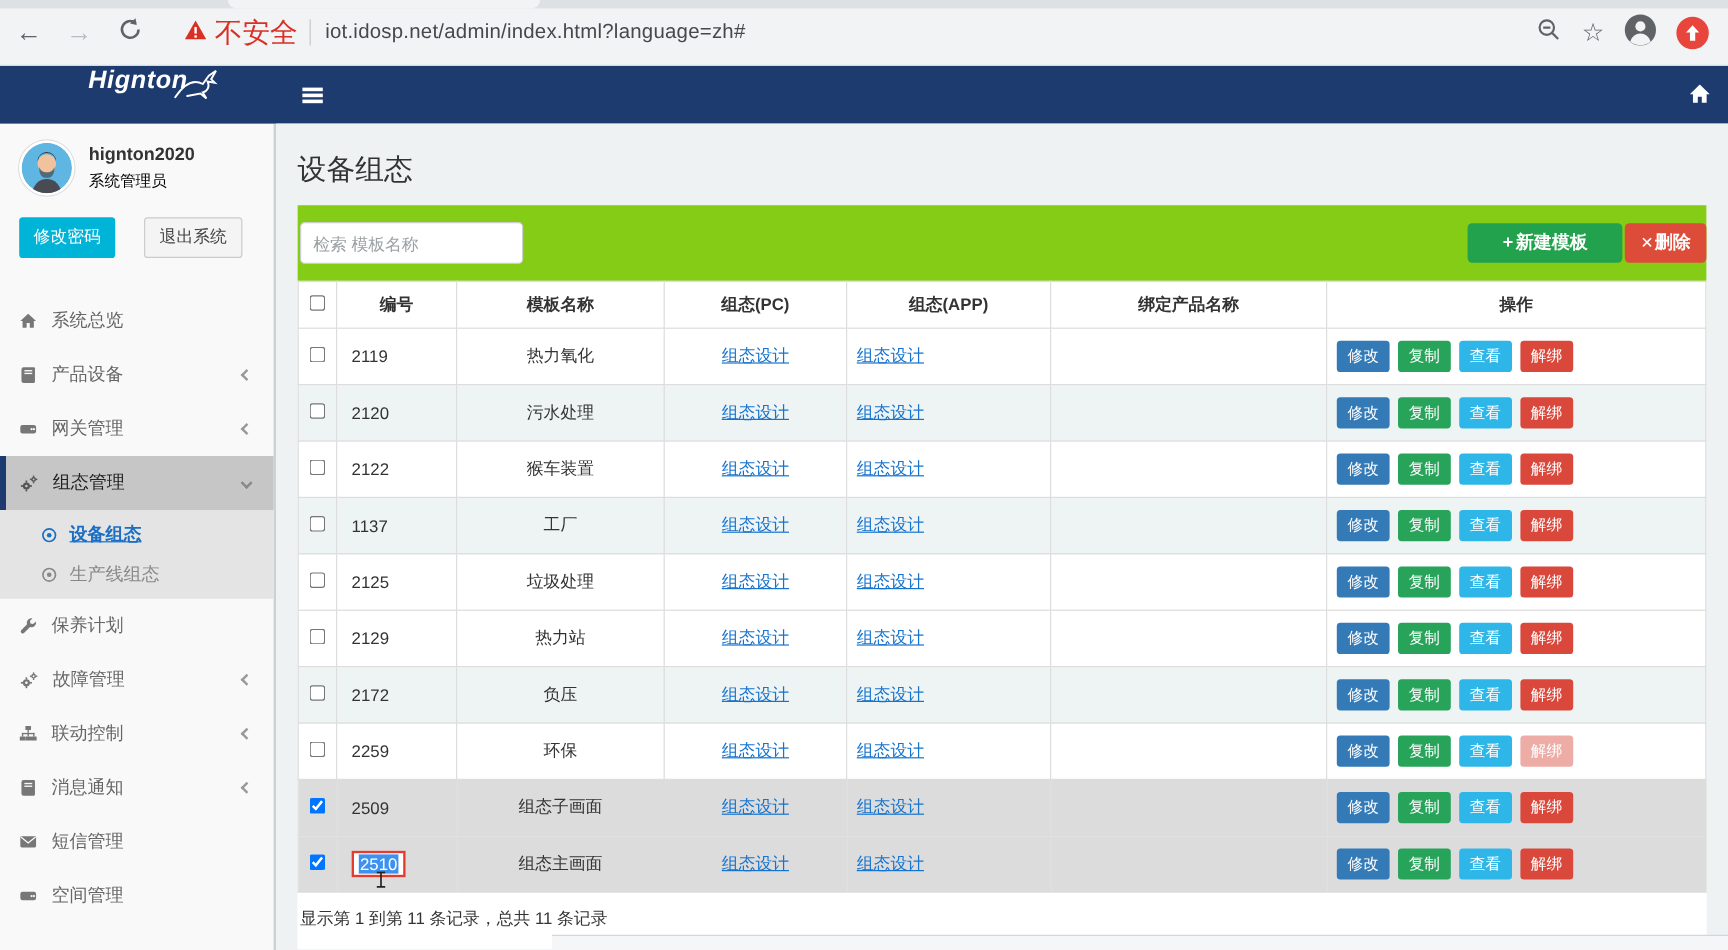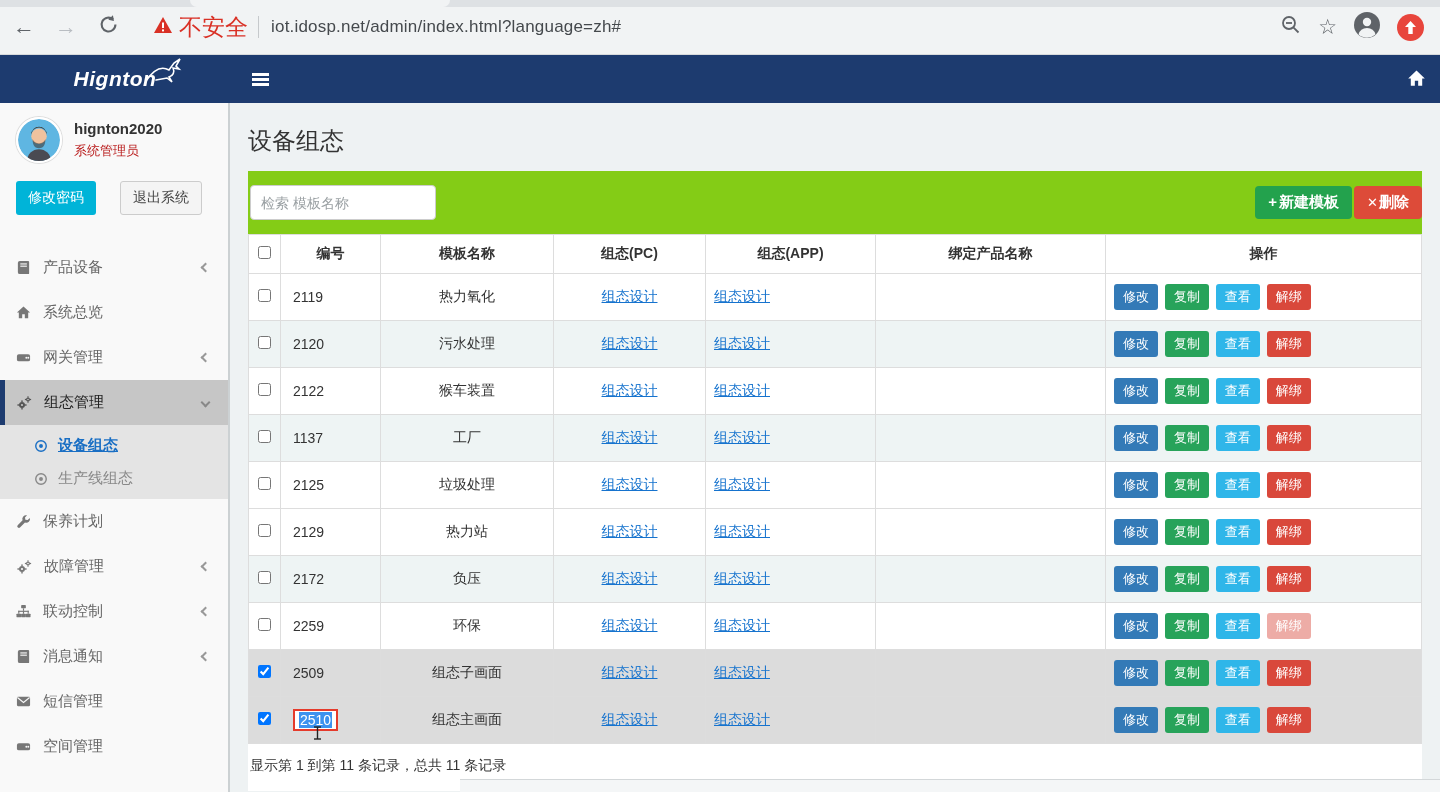--- a/index.html
+++ b/index.html
@@ -15,38 +15,38 @@
   .warn-tri { margin-right:7px; }
   .not-secure { color:#d93025; font-size:23px; margin-right:10px; }
   .omni-sep { width:1px; height:22px; background:#c6c9cc; margin-right:12px; }
   .omni-url { color:#45494d; font-size:17px; letter-spacing:.2px; }
   .browser-right { display:flex; align-items:center; gap:16px; margin-right:16px; position:relative; z-index:2; }
   .star-ic { font-size:21px; color:#5f6368; cursor:pointer; }
   .badge-update { width:27px; height:27px; border-radius:50%; background:#e8453c; display:flex; align-items:center; justify-content:center; cursor:pointer; }
 
   
   .topnav { height:48px; background:#1d3b6f; display:flex; align-items:center; position:relative; }
-  .brand { width:230px; height:48px; display:flex; align-items:center; justify-content:center; position:relative; }
+  .brand { width:230px; height:48px; display:flex; justify-content:center; position:relative; }
   .brand-text { color:#fff; font-size:21px; font-weight:bold; font-style:italic; letter-spacing:.5px; }
   .logo-animal { position:absolute; top:2px; right:46px; }
   .hamburger { margin-left:16px; cursor:pointer; padding:6px; }
   .hamburger i { display:block; width:17px; height:3px; background:#fff; margin:2px 0; }
   .nav-home { position:absolute; right:14px; top:14px; cursor:pointer; }
 
   
   .app-body { display:flex; height:689px; }
   .sidebar { width:230px; background:#f9f9f9; border-right:2px solid #ccd1d3; height:689px; flex:none; }
   .content { flex:1; background:#eef2f3; position:relative; padding:0 18px; overflow:hidden; }
 
   
   .user-panel { display:flex; align-items:center; padding:14px 12px 6px 16px; }
   .avatar { width:46px; height:46px; border-radius:50%; border:2px solid #fff; box-shadow:0 0 0 1px #ddd; flex:none; }
   .user-meta { margin-left:12px; }
   .user-name { font-size:15px; font-weight:bold; color:#333; margin-bottom:5px; }
-  .user-role { font-size:13px; color:#b91c1c; }
+  .user-role { font-size:13px; color:#000000; }
   .user-actions { display:flex; padding:12px 12px 4px 16px; gap:24px; }
   .btn-chpwd { background:#00b4d8; color:#fff; border:none; font-size:14px; padding:7px 12px; border-radius:3px; cursor:pointer; font-family:inherit; }
   .btn-logout { background:#f4f4f4; color:#444; border:1px solid #ccc; font-size:14px; padding:7px 12px; border-radius:3px; cursor:pointer; font-family:inherit; }
   .menu { margin-top:26px; }
   .menu-item { display:flex; align-items:center; padding:13px 16px; color:#666; font-size:15px; cursor:pointer; position:relative; }
   .menu-item svg { flex:none; margin-right:12px; }
   .menu-item .lbl { flex:1; }
   .menu-item.active { background:#c6c6c6; color:#222; border-left:5px solid #1d3b6f; padding-left:11px; }
   .chev-left { width:7px; height:7px; border-left:2px solid #999; border-bottom:2px solid #999; transform:rotate(45deg); margin-right:3px; }
   .chev-down { width:7px; height:7px; border-right:2px solid #888; border-bottom:2px solid #888; transform:rotate(45deg); margin-right:3px; }
@@ -57,21 +57,21 @@
   .submenu-item.active svg { color:#1a6fc4; }
   .submenu-item.active .lbl { text-decoration:underline; }
 
   
   .page-title { font-size:24px; color:#333; font-weight:normal; padding:22px 0 14px 0; }
   .box { background:#fff; }
   .box-toolbar { display:flex; justify-content:space-between; align-items:center; padding:14px 0 14px 2px; background:#84cc16; }
   .search-input { width:186px; height:35px; border:1px solid #ccc; border-radius:4px; padding:0 10px; font-size:14px; color:#333; font-family:inherit; }
   .search-input::placeholder { color:#9aa0a3; }
   .toolbar-btns { display:flex; }
-  .btn-new { background:#23a24d; color:#fff; border:none; font-size:15px; font-weight:bold; padding:7px 13px; border-radius:4px; cursor:pointer; font-family:inherit; }
+  .btn-new { background:#23a24d; color:#fff; border:none; font-size:15px; font-weight:bold; padding:7px 29px; border-radius:4px; cursor:pointer; font-family:inherit; }
   .btn-del { background:#dd4b39; color:#fff; border:none; font-size:15px; font-weight:bold; padding:7px 13px; border-radius:4px; cursor:pointer; margin-left:2px; font-family:inherit; }
   .plus-ic::before { content:"+"; font-weight:bold; margin-right:2px; }
   .x-ic::before { content:"\2715"; font-weight:bold; margin-right:1px; font-size:13px; }
 
   table.grid { width:100%; border-collapse:collapse; font-size:14px; color:#333; table-layout:fixed; }
   .grid th, .grid td { border:1px solid #ddd; padding:10px 8px; height:39px; }
   .grid th { font-weight:bold; text-align:center; background:#fff; }
   .grid td { text-align:center; }
   .col-check { width:32px; } .col-id { width:100px; } .col-name { width:173px; }
   .col-pc { width:152px; } .col-app { width:170px; } .col-prod { width:230px; }
@@ -180,32 +180,32 @@
       </div>
     </div>
     <div class="user-actions">
       <button class="btn-chpwd">修改密码</button>
       <button class="btn-logout">退出系统</button>
     </div>
 
     <div class="menu">
       <div class="menu-item">
         <svg width="15" height="15" viewBox="0 0 16 16">
+            <path fill="#777" d="M8 1.5 15 8h-2v6H9.4V9.8H6.6V14H3V8H1z"></path>
+          </svg>
+        <span class="lbl">系统总览</span>
+      </div>
+      <div class="menu-item">
+        <svg width="15" height="15" viewBox="0 0 16 16">
             <path fill="#777" d="M4 1h9a1 1 0 0 1 1 1v12a1 1 0 0 1-1 1H4a2 2 0 0 1-2-2V3a2 2 0 0 1 2-2z"></path>
             <rect x="4.6" y="3.6" width="7" height="1.2" fill="#f9f9f9"></rect>
             <rect x="4.6" y="6" width="7" height="1.2" fill="#f9f9f9"></rect>
           </svg>
         <span class="lbl">产品设备</span>
         <span class="chev-left"></span>
-      </div>
-      <div class="menu-item">
-        <svg width="15" height="15" viewBox="0 0 16 16">
-            <path fill="#777" d="M8 1.5 15 8h-2v6H9.4V9.8H6.6V14H3V8H1z"></path>
-          </svg>
-        <span class="lbl">系统总览</span>
       </div>
       <div class="menu-item">
         <svg width="15" height="15" viewBox="0 0 16 16">
             <rect x="1" y="4.5" width="14" height="7.5" rx="2" fill="#777"></rect>
             <circle cx="11" cy="8.2" r="1" fill="#f9f9f9"></circle>
             <circle cx="13.1" cy="8.2" r="1" fill="#f9f9f9"></circle>
           </svg>
         <span class="lbl">网关管理</span>
         <span class="chev-left"></span>
       </div>

